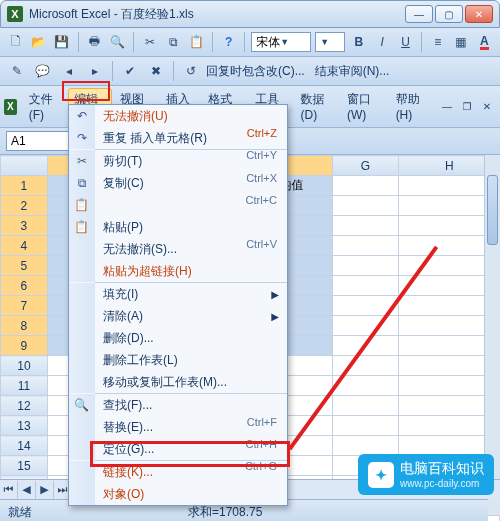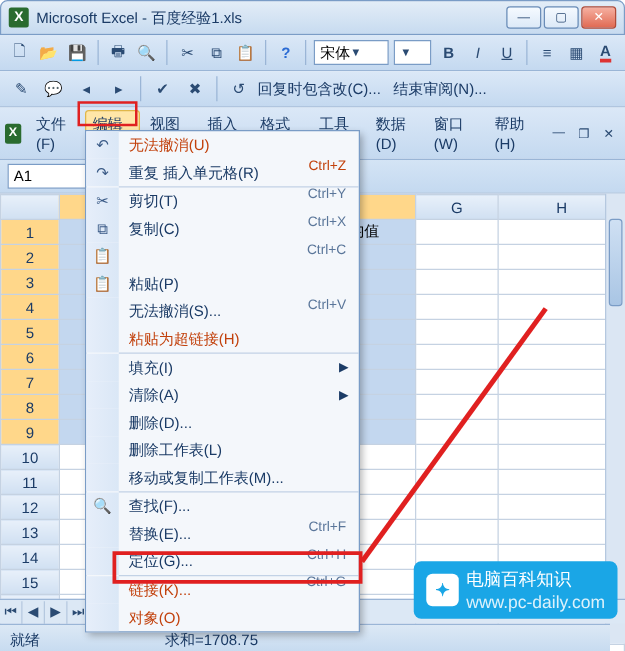--- a/index.html
+++ b/index.html
@@ -62,26 +62,26 @@
   .redline { position: absolute; background: #e02020; z-index: 55; transform-origin: top left; }
 
   
   .sheettabs { position: absolute; bottom: 22px; left: 0; right: 0; height: 20px; background: #dce8f5; border-top: 1px solid #9ab5d6; display: flex; align-items: center; font-size: 11px; }
   .navbtn { width: 18px; height: 18px; display: flex; align-items: center; justify-content: center; color: #2b4b73; border-right: 1px solid #b5c8df; }
   .stab { padding: 2px 10px; background: #fff; border: 1px solid #9ab5d6; border-bottom: none; border-radius: 0 0 6px 6px; margin-left: -1px; }
   .stab.inactive { background: #e4edf8; }
 
   
   .status { position: absolute; bottom: 0; left: 0; right: 12px; height: 22px; background: linear-gradient(#dce8f5,#c7dbf0); border-top: 1px solid #9ab5d6; display: flex; align-items: flex-end; padding: 0 8px; color: #1b3b66; font-size: 12px; gap: 40px; }
-  .status .sum { margin-left: 60px; }
+  .status .sum { margin-left: 116px; }
 
   
   .badge { position: absolute; right: 6px; bottom: 26px; background: #1aa6e6; color: #fff; padding: 6px 10px; border-radius: 6px; display: flex; align-items: center; gap: 6px; font-size: 14px; z-index: 80; }
   .badge .ico { width: 26px; height: 26px; background: #fff; border-radius: 5px; display: flex; align-items: center; justify-content: center; color: #1aa6e6; font-weight: bold; }
-  .badge .sub { font-size: 14px; opacity: 0.85; display: block; }
+  .badge .sub { font-size: 10px; opacity: 0.85; display: block; }
 
   
   .vscroll { position: absolute; right: 0; top: 0; bottom: 0; width: 16px; background: #dbe6f3; border-left: 1px solid #b5c8df; }
   .vscroll .thumb { position: absolute; left: 2px; right: 2px; top: 20px; height: 70px; background: linear-gradient(#cfe0f3,#a9c5e4); border: 1px solid #7a9cc6; border-radius: 3px; }
 </style>
 </head>
 <body>
 
 <div class="titlebar">
   <div class="xicon">X</div>

